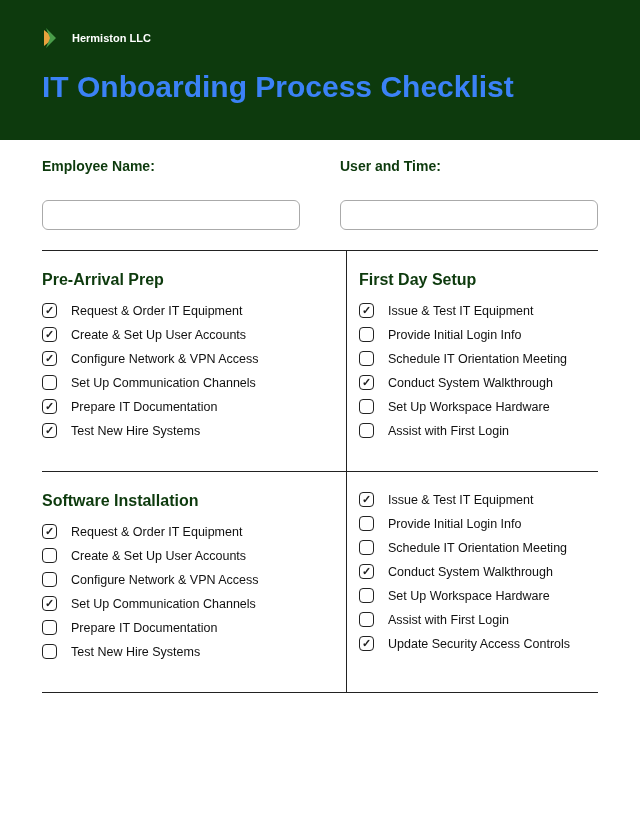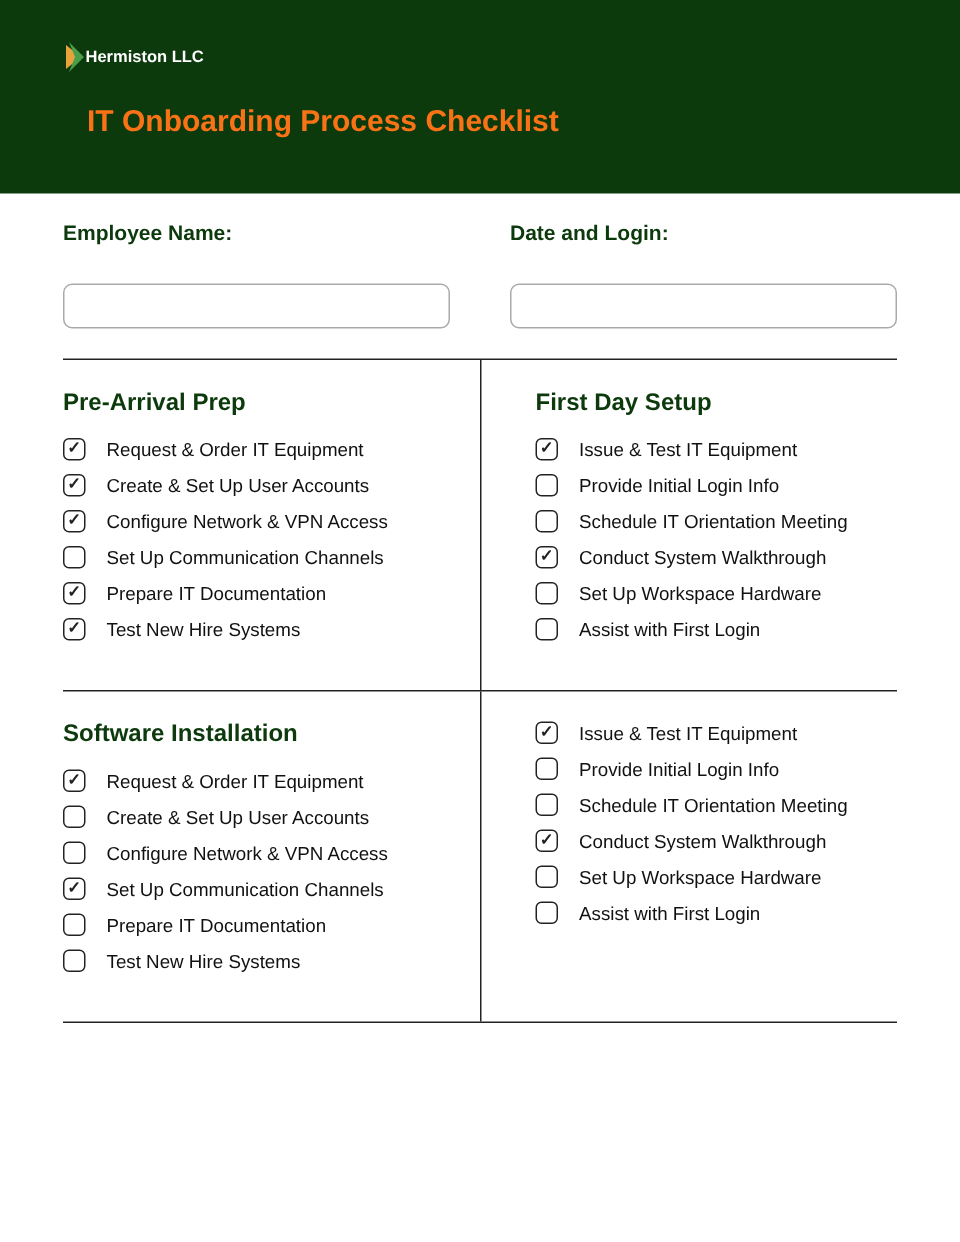--- a/index.html
+++ b/index.html
@@ -1,30 +1,30 @@
 <!DOCTYPE html>
 <html><head>
   <meta charset="utf-8">
   <style>
     * { margin: 0; padding: 0; box-sizing: border-box; }
     body { font-family: -apple-system, BlinkMacSystemFont, 'Segoe UI', Arial, sans-serif; width: 640px; background: #fff; }
     .header { background: #0d3a0d; padding: 28px 42px 36px; }
-    .logo-row { display: flex; align-items: center; gap: 1px; margin-bottom: 22px; }
+    .logo-row { display: flex; align-items: center; gap: 16px; margin-bottom: 22px; }
     .logo { width: 14px; height: 20px; }
     .company { color: #fff; font-size: 11px; font-weight: 600; }
-    .title { color: #f97316; font-size: 20px; font-weight: 700; margin-left: 16px; }
+    .title { color: #3b82f6; font-size: 30px; font-weight: 700; }
     .form-row { display: flex; gap: 40px; padding: 18px 42px 20px; }
     .form-field { flex: 1; }
     .form-label { color: #0d3a0d; font-size: 14px; font-weight: 700; margin-bottom: 26px; display: block; }
     .form-input { width: 100%; padding: 8px 10px; border: 1px solid #aaa; border-radius: 6px; font-size: 13px; height: 30px; }
     .divider { border: none; border-top: 1.5px solid #222; margin: 0 42px; }
     .grid { display: grid; grid-template-columns: 1fr 1fr; padding: 0 42px; }
     .cell { padding: 20px 0 24px; position: relative; }
     .cell.left { padding-right: 20px; }
-    .cell.right { padding-left: 36px; border-left: 1.5px solid #222; }
+    .cell.right { padding-left: 12px; border-left: 1.5px solid #222; margin-left: 26px; }
     .section-title { color: #0d3a0d; font-size: 16px; font-weight: 700; margin-bottom: 14px; }
     .item { display: flex; align-items: center; gap: 14px; margin-bottom: 9px; }
     .checkbox { width: 15px; height: 15px; border: 1.5px solid #222; border-radius: 4px; flex-shrink: 0; display: flex; align-items: center; justify-content: center; cursor: pointer; }
     .checkbox.checked::after { content: '✓'; font-size: 11px; font-weight: bold; color: #222; line-height: 1; }
     .item-label { font-size: 12.5px; color: #111; }
   </style>
 </head>
 <body>
 
 <div class="header">
@@ -37,21 +37,21 @@
   </div>
   <h1 class="title">IT Onboarding Process Checklist</h1>
 </div>
 
 <div class="form-row">
   <div class="form-field">
     <label class="form-label">Employee Name:</label>
     <input class="form-input" type="text" value="" style="">
   </div>
   <div class="form-field">
-    <label class="form-label">Date and Login:</label>
+    <label class="form-label">User and Time:</label>
     <input class="form-input" type="text" value="" style="">
   </div>
 </div>
 
 <hr class="divider">
 
 <div class="grid">
   <div class="cell left">
       <div class="section-title">Pre-Arrival Prep</div>
       <div class="item">
@@ -156,16 +156,20 @@
         <span class="item-label">Conduct System Walkthrough</span>
       </div>
       <div class="item">
         <span class="checkbox"></span>
         <span class="item-label">Set Up Workspace Hardware</span>
       </div>
       <div class="item">
         <span class="checkbox"></span>
         <span class="item-label">Assist with First Login</span>
       </div>
+      <div class="item">
+        <span class="checkbox checked"></span>
+        <span class="item-label">Update Security Access Controls</span>
+      </div>
     </div>
 </div>
 
 <hr class="divider">
 
 </body></html>

